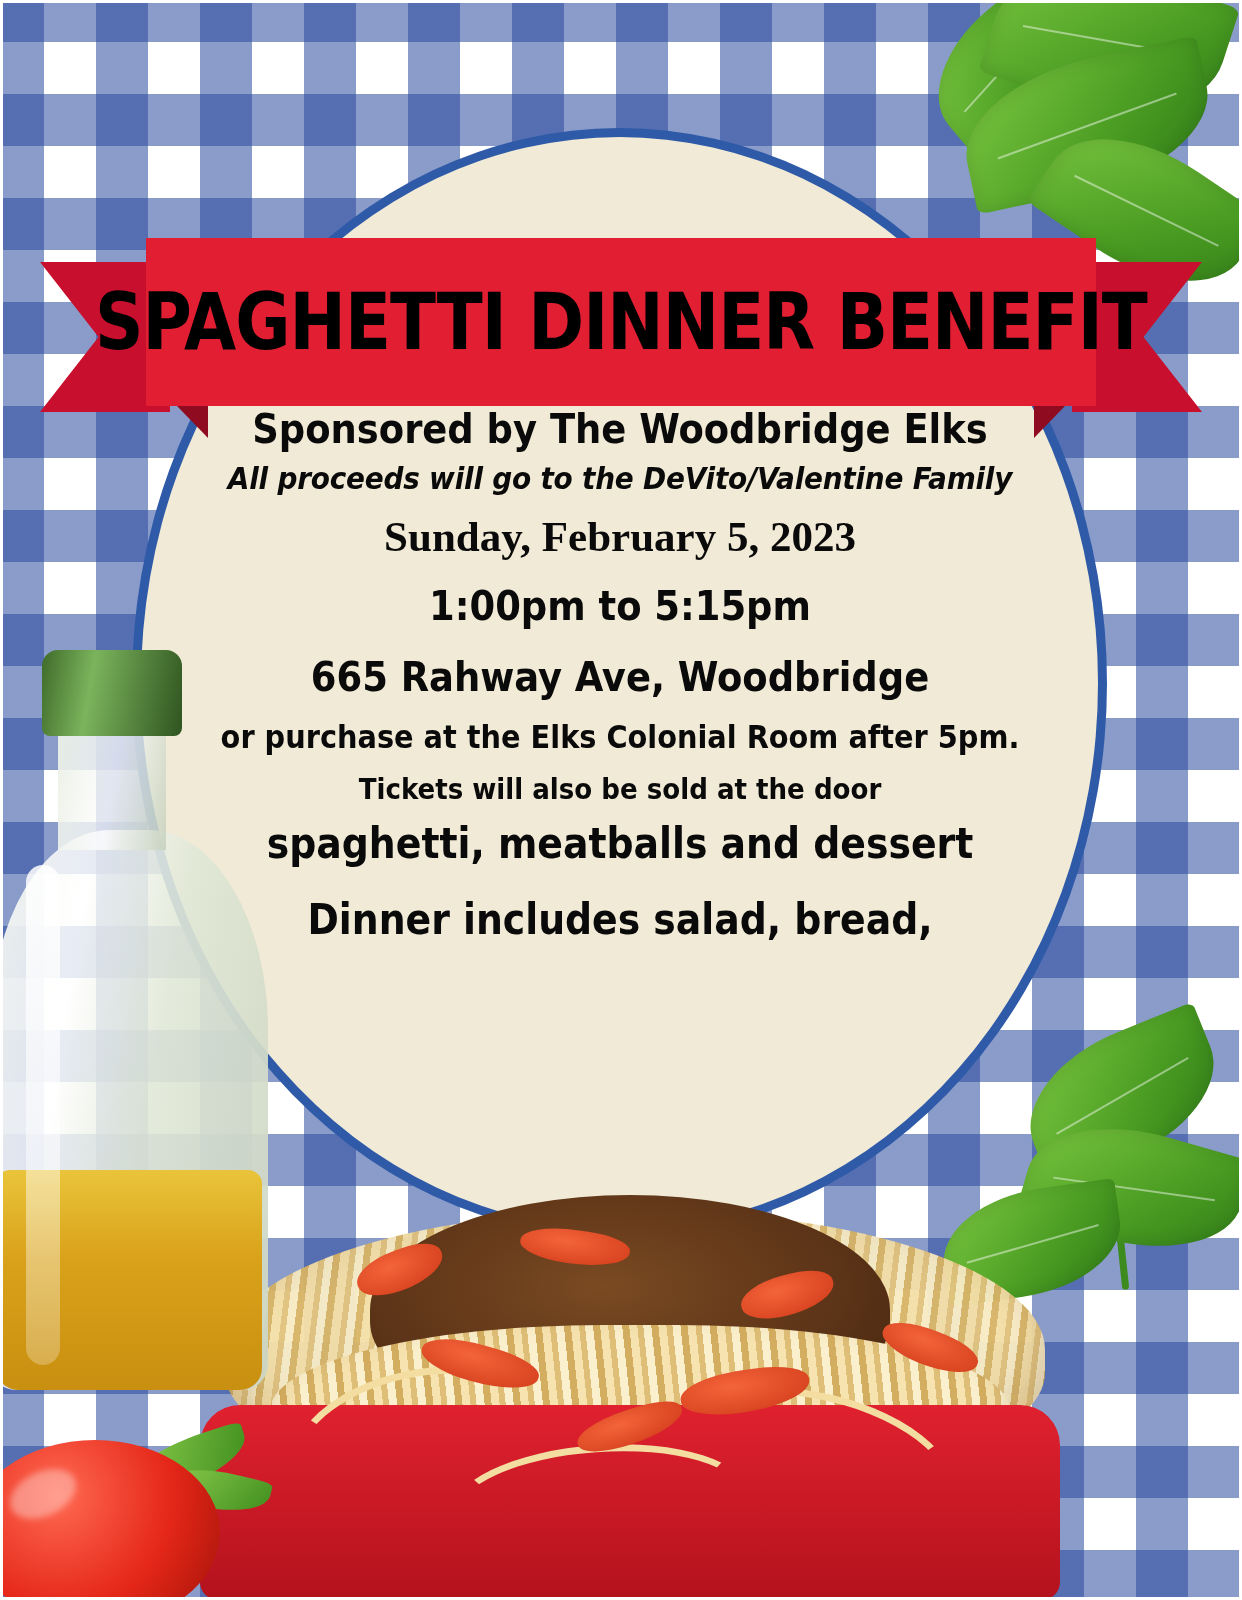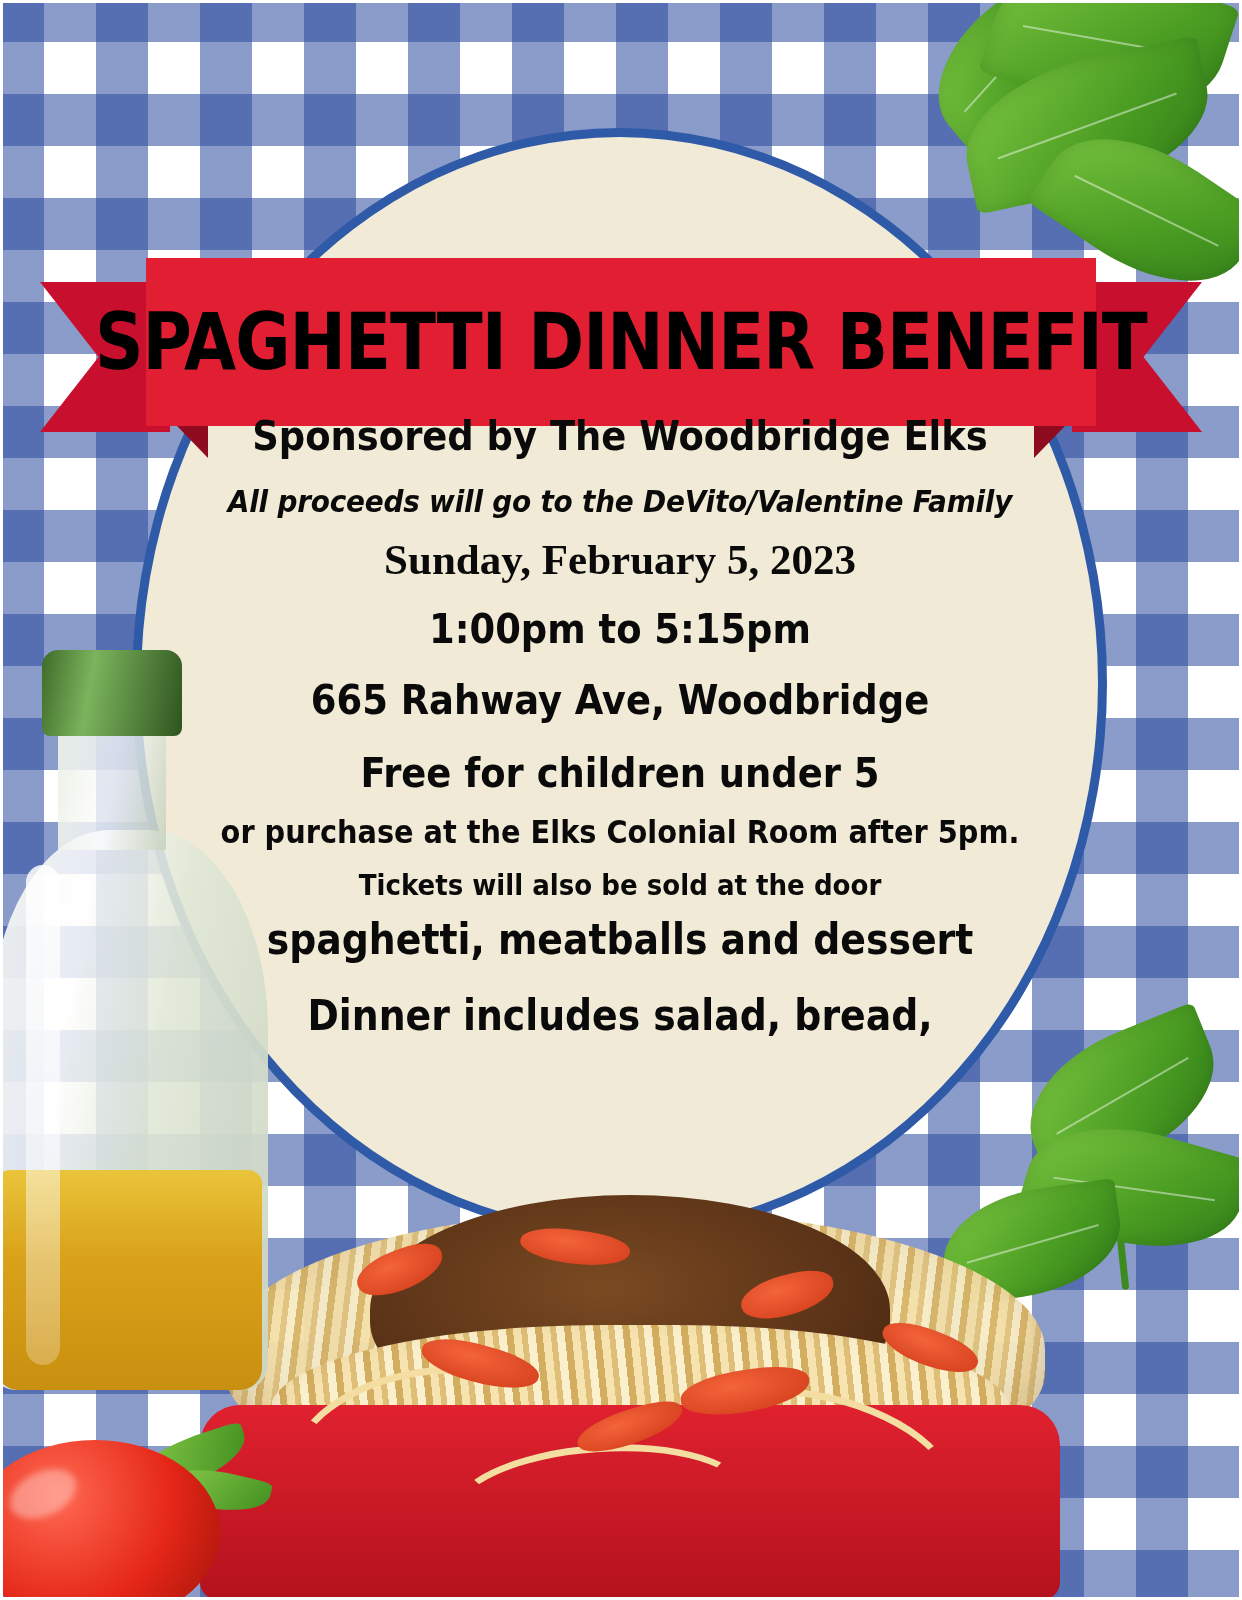--- a/index.html
+++ b/index.html
@@ -45,21 +45,21 @@
     border-radius: 50% / 50%;
     background: #f0ead6;
     border: 9px solid #2f5aa8;
     box-shadow: 0 0 0 5px #f0ead6 inset;
   }
 
   
   .ribbon-wrap {
     position: absolute;
     left: 0;
-    top: 252px;
+    top: 232px;
     width: 1242px;
     height: 220px;
   }
   .ribbon-tail {
     position: absolute;
     top: 30px;
     width: 130px;
     height: 150px;
     background: #c8102e;
   }
@@ -100,22 +100,22 @@
     position: absolute;
     left: 180px;
     top: 400px;
     width: 880px;
     text-align: center;
     color: #0a0a0a;
     font-family: "DejaVu Sans Condensed", "Liberation Sans Narrow", "Liberation Sans", sans-serif;
     font-weight: bold;
   }
   .content .line { line-height: 1.14; white-space: nowrap; }
-  .l-sponsor   { font-size: 41px; margin-top: 13px; }
-  .l-proceeds  { font-size: 31px; font-style: italic; margin-top: 24px; letter-spacing: -0.2px;}
+  .l-sponsor   { font-size: 41px; margin-top: 6px; }
+  .l-proceeds  { font-size: 31px; font-style: italic; margin-top: 8px; letter-spacing: -0.2px;}
   .l-date      { font-size: 43px; margin-top: 16px; font-family: Liberation Serif, serif; }
   .l-time      { font-size: 41px; margin-top: 22px; }
   .l-addr      { font-size: 41px; margin-top: 24px; }
   .l-price     { font-size: 41px; margin-top: 26px; }
   .l-free      { font-size: 41px; margin-top: 26px; }
   .l-advance   { font-size: 32px; margin-top: 28px; }
   .l-purchase  { font-size: 32px; margin-top: 18px; }
   .l-door      { font-size: 29px; margin-top: 18px; }
   .l-dinner1   { font-size: 42px; margin-top: 28px; }
   .l-dinner2   { font-size: 42px; margin-top: 14px; }
@@ -280,21 +280,20 @@
       <div class="title">SPAGHETTI DINNER BENEFIT</div>
     </div>
   </div>
 
   <div class="content">
     <div class="line l-sponsor">Sponsored by The Woodbridge Elks</div>
     <div class="line l-proceeds">All proceeds will go to the DeVito/Valentine Family</div>
     <div class="line l-date">Sunday, February 5, 2023</div>
     <div class="line l-time">1:00pm to 5:15pm</div>
     <div class="line l-addr">665 Rahway Ave, Woodbridge</div>
-    <div class="line l-free">Free for children under 5</div>
     <div class="line l-purchase">or purchase at the Elks Colonial Room after 5pm.</div>
     <div class="line l-door">Tickets will also be sold at the door</div>
     <div class="line l-dinner2">spaghetti, meatballs and dessert</div>
     <div class="line l-dinner1">Dinner includes salad, bread,</div>
   </div>
 
   <div class="dish">
     <div class="pasta"></div>
     <div class="sauce"></div>
     <div class="pasta2"></div>

